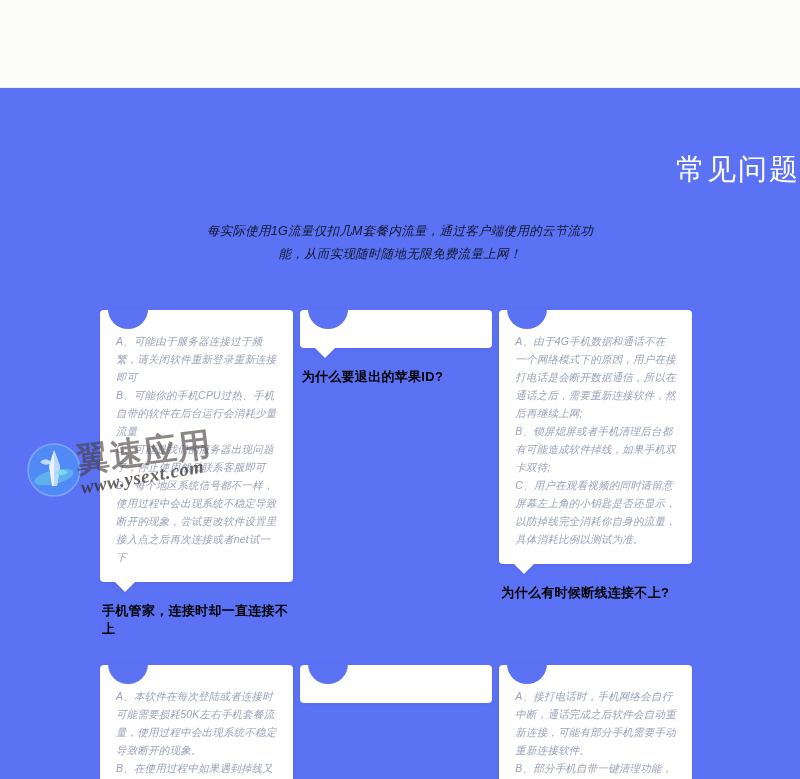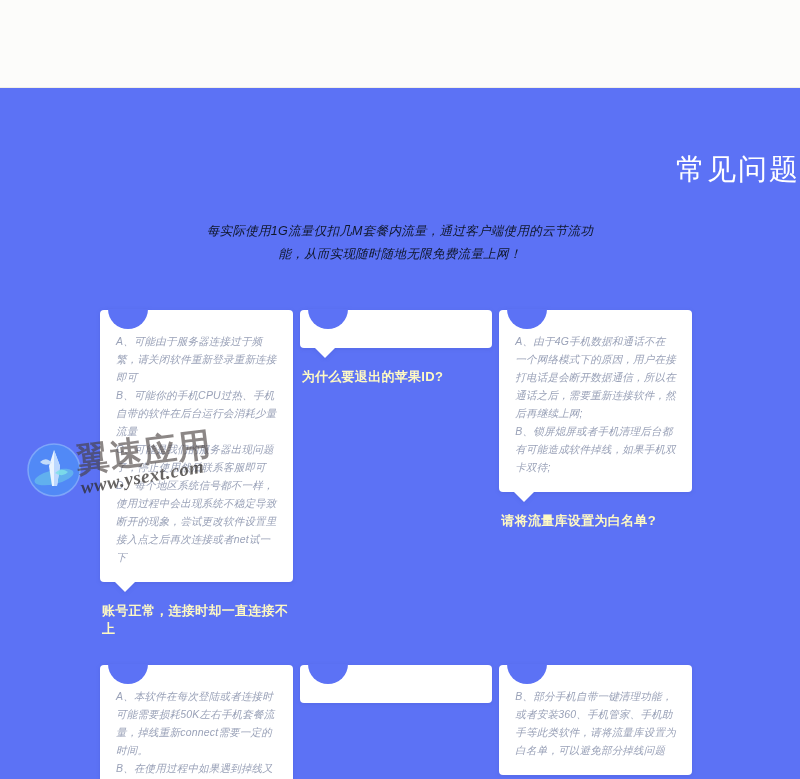--- a/index.html
+++ b/index.html
@@ -117,21 +117,21 @@
     line-height: 18px;
     font-style: italic;
     letter-spacing: 0.2px;
   }
 
   .bubble-body p { margin: 0; }
 
   .card-title {
     margin-top: 20px;
     padding-left: 2px;
-    color: #fef9c3;
+    color: #000000;
     font-size: 13px;
     font-weight: bold;
     letter-spacing: 0.3px;
   }
 
   
   .watermark {
     position: absolute;
     left: 22px;
     top: 420px;
@@ -193,72 +193,74 @@
         <div class="bubble">
           <div class="notch"></div>
           <div class="bubble-body">
             <p>A、可能由于服务器连接过于频繁，请关闭软件重新登录重新连接即可</p>
             <p>B、可能你的手机CPU过热、手机自带的软件在后台运行会消耗少量流量</p>
             <p>C、可能是我们的服务器出现问题了，停止使用然后联系客服即可</p>
             <p>D、每个地区系统信号都不一样，使用过程中会出现系统不稳定导致断开的现象，尝试更改软件设置里接入点之后再次连接或者net试一下</p>
           </div>
           <div class="tail"></div>
         </div>
-        <div class="card-title">账号正常，连接时却一直连接不上</div>
+        <div class="card-title">手机管家，连接时却一直连接不上</div>
       </div>
 
       <div class="faq-col">
         <div class="bubble">
           <div class="notch"></div>
           <div class="tail"></div>
         </div>
         <div class="card-title">为什么要退出的苹果ID?</div>
       </div>
 
       <div class="faq-col">
         <div class="bubble">
           <div class="notch"></div>
           <div class="bubble-body">
             <p>A、由于4G手机数据和通话不在一个网络模式下的原因，用户在接打电话是会断开数据通信，所以在通话之后，需要重新连接软件，然后再继续上网;</p>
             <p>B、锁屏熄屏或者手机清理后台都有可能造成软件掉线，如果手机双卡双待;</p>
+            <p>C、用户在观看视频的同时请留意屏幕左上角的小钥匙是否还显示，以防掉线完全消耗你自身的流量，具体消耗比例以测试为准。</p>
           </div>
           <div class="tail"></div>
         </div>
-        <div class="card-title">请将流量库设置为白名单?</div>
+        <div class="card-title">为什么有时候断线连接不上?</div>
       </div>
 
     </div>
 
     <div class="faq-row row-2">
 
       <div class="faq-col">
         <div class="bubble">
           <div class="notch"></div>
           <div class="bubble-body">
-            <p>A、本软件在每次登陆或者连接时可能需要损耗50K左右手机套餐流量，掉线重新connect需要一定的时间。</p>
+            <p>A、本软件在每次登陆或者连接时可能需要损耗50K左右手机套餐流量，使用过程中会出现系统不稳定导致断开的现象。</p>
             <p>B、在使用过程中如果遇到掉线又重新连接，掉线重新connect需要一定的时间。</p>
 
           </div>
 
         </div>
 
       </div>
 
       <div class="faq-col">
         <div class="bubble">
           <div class="notch"></div>
 
         </div>
 
       </div>
 
       <div class="faq-col">
         <div class="bubble">
           <div class="notch"></div>
           <div class="bubble-body">
+            <p>A、接打电话时，手机网络会自行中断，通话完成之后软件会自动重新连接，可能有部分手机需要手动重新连接软件。</p>
             <p>B、部分手机自带一键清理功能，或者安装360、手机管家、手机助手等此类软件，请将流量库设置为白名单，可以避免部分掉线问题</p>
 
           </div>
 
         </div>
 
       </div>
 
     </div>
 

